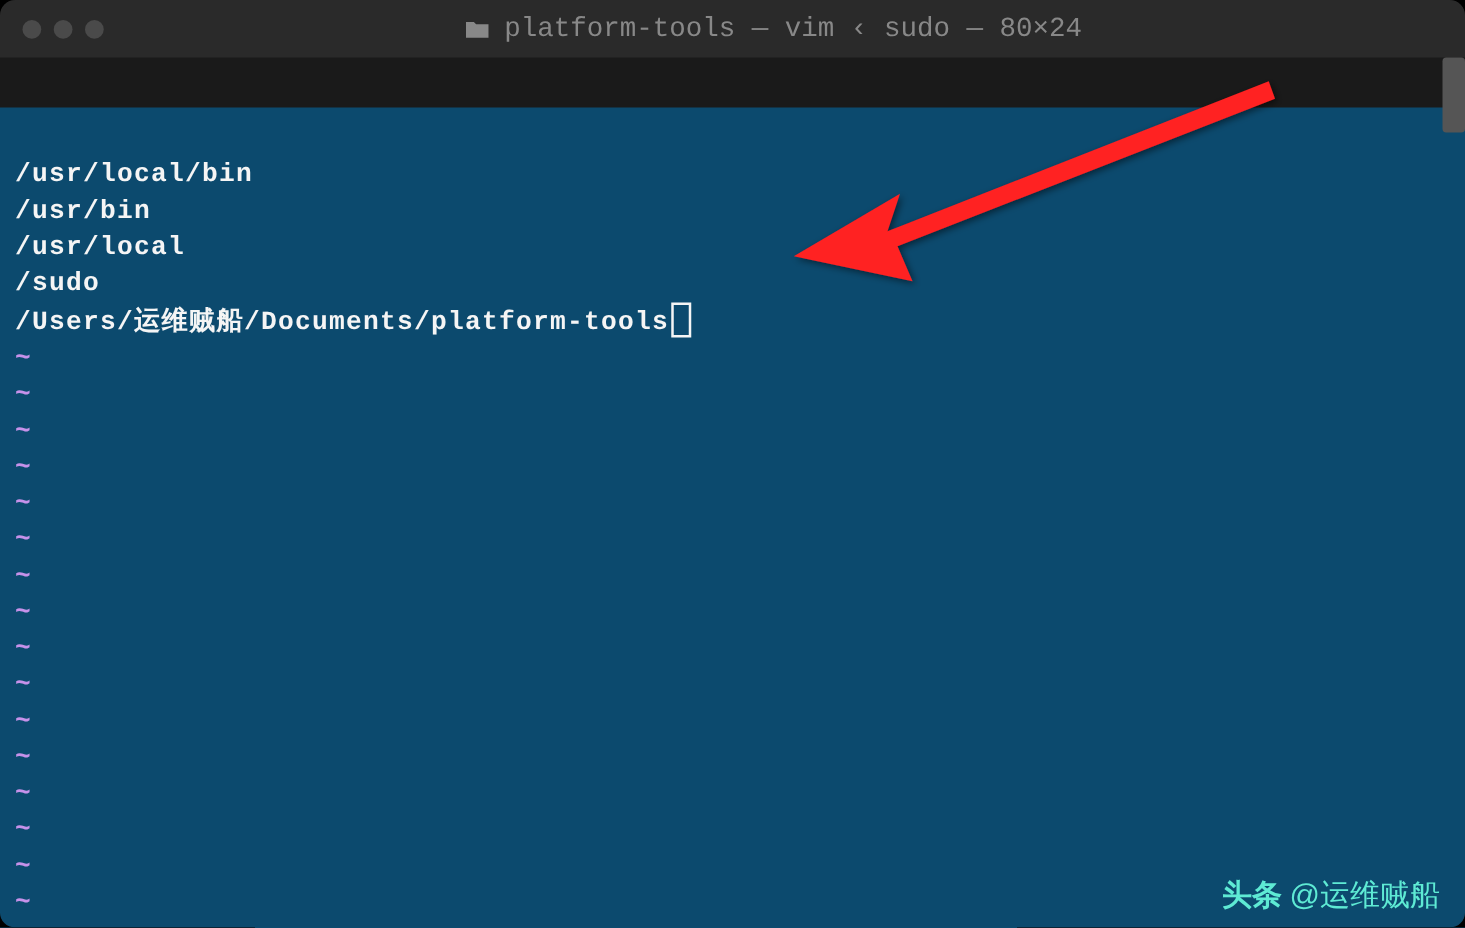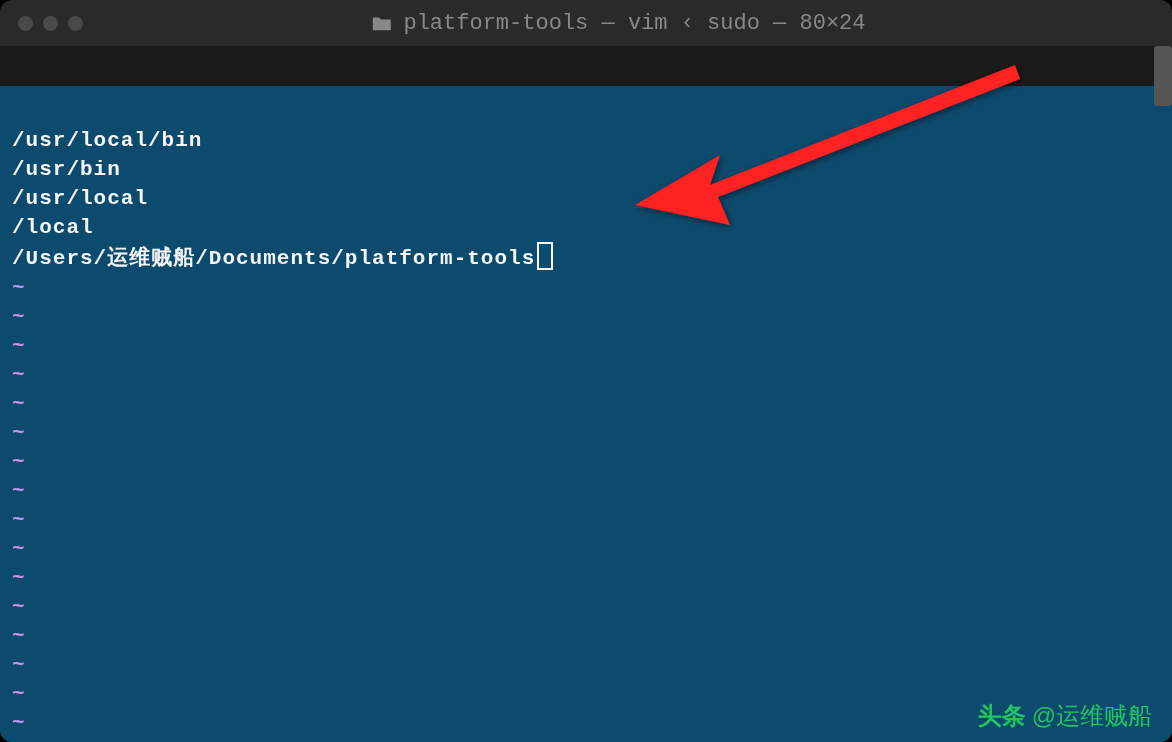--- a/index.html
+++ b/index.html
@@ -112,21 +112,21 @@
     .arrow-annotation {
       position: absolute;
       top: 55px;
       left: 620px;
       pointer-events: none;
     }
     .watermark {
       position: absolute;
       bottom: 10px;
       right: 20px;
-      color: #22c55e;
+      color: #5eead4;
       font-size: 24px;
       font-family: sans-serif;
       font-weight: 500;
       display: flex;
       align-items: center;
       gap: 6px;
     }
     .watermark .brand {
       font-weight: 700;
     }
@@ -148,21 +148,21 @@
         </svg>
       </span>
       <span>platform-tools — vim ‹ sudo — 80×24</span>
     </div>
   </div>
 
   <div class="terminal-body">
     <div class="terminal-line">/usr/local/bin</div>
     <div class="terminal-line">/usr/bin</div>
     <div class="terminal-line">/usr/local</div>
-    <div class="terminal-line">/local</div>
+    <div class="terminal-line">/sudo</div>
     <div class="terminal-line with-cursor">/Users/运维贼船/Documents/platform-tools</div>
     <div id="tilde-container">
         <div class="tilde-line">~</div>
         <div class="tilde-line">~</div>
         <div class="tilde-line">~</div>
         <div class="tilde-line">~</div>
         <div class="tilde-line">~</div>
         <div class="tilde-line">~</div>
         <div class="tilde-line">~</div>
         <div class="tilde-line">~</div>

